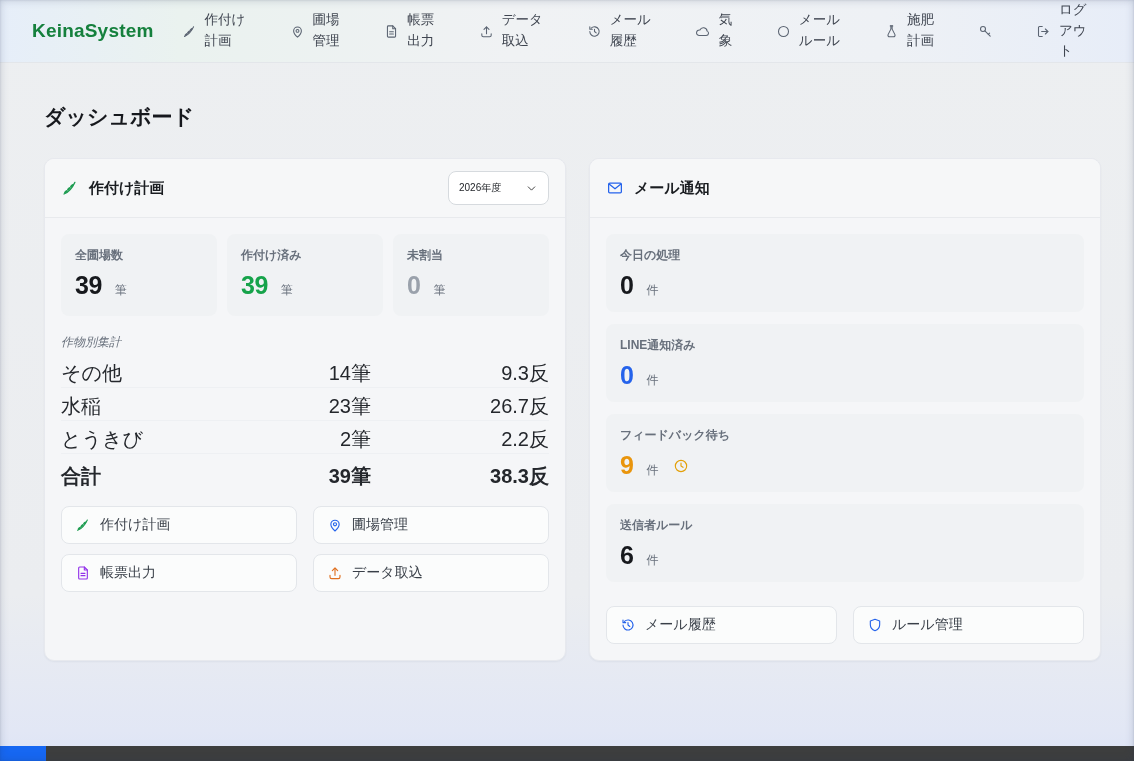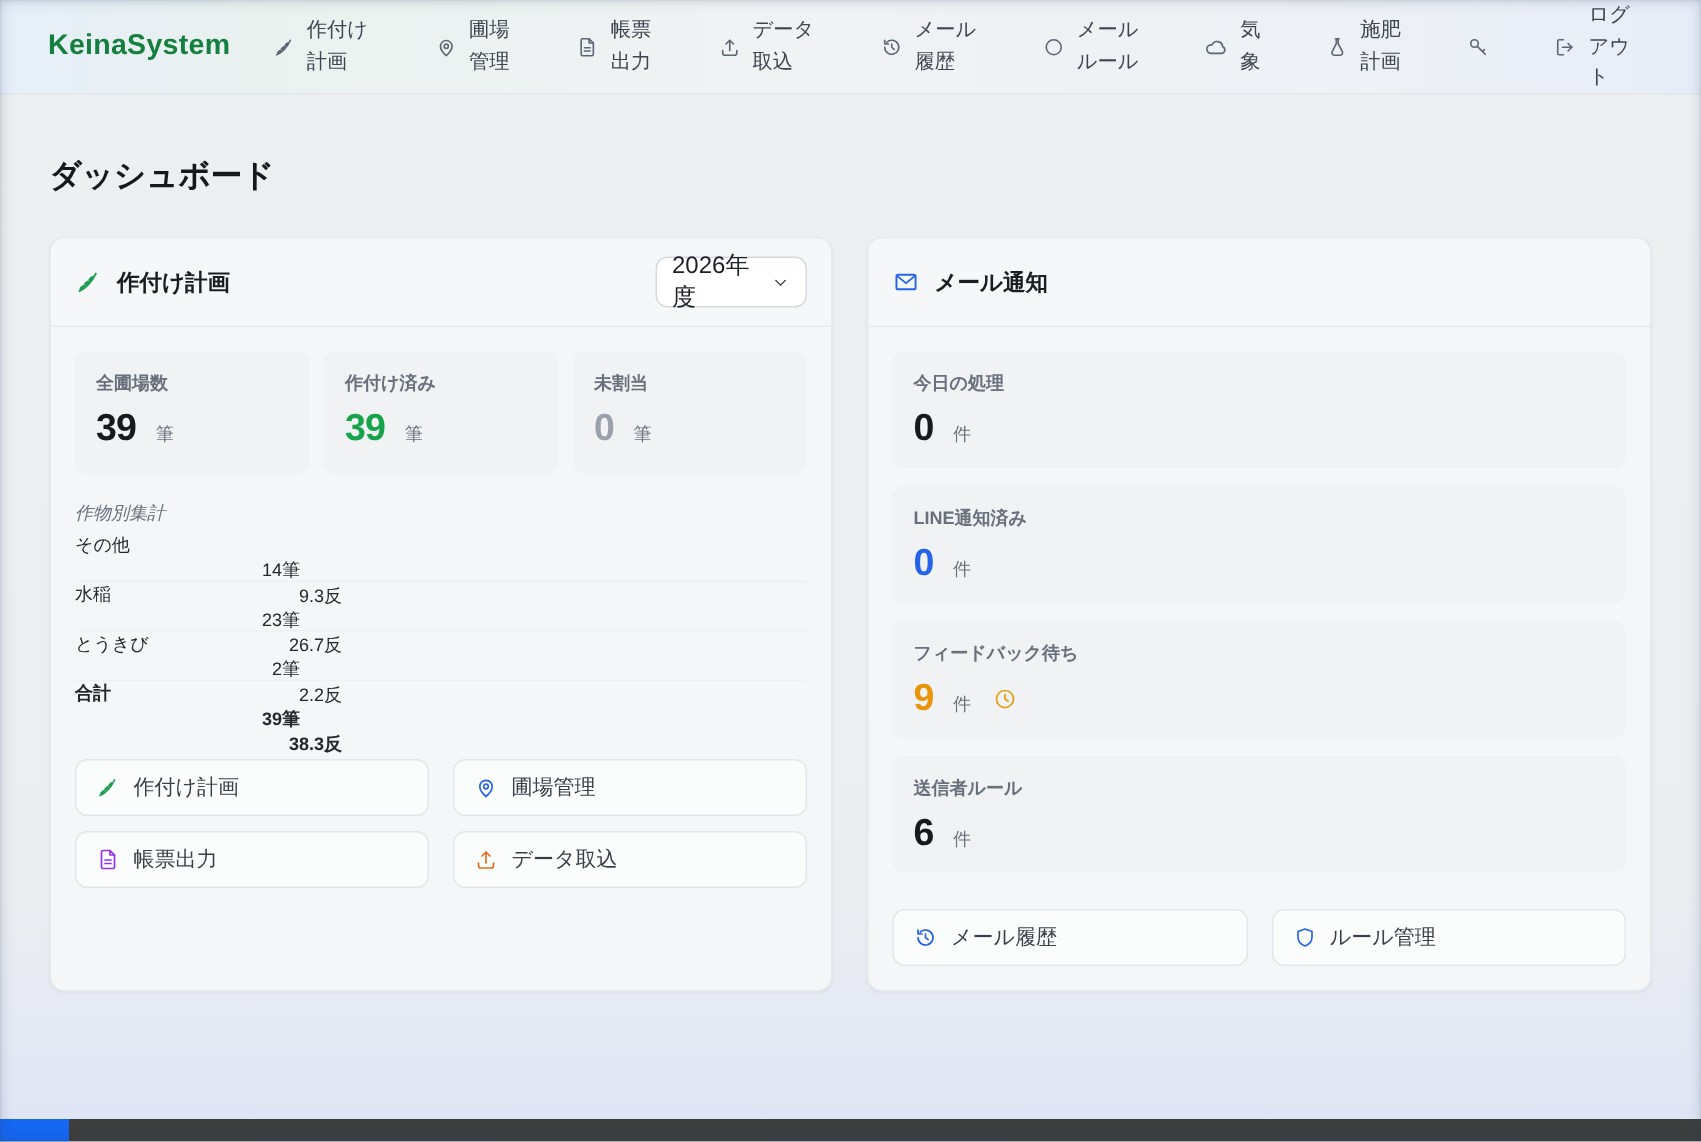--- a/index.html
+++ b/index.html
@@ -31,21 +31,21 @@
   }
   .nav-item .nicon { flex:0 0 auto; width:15px; height:15px; color:#5b6472; display:block; }
   .nav-label { display:block; }
   .w1 { width:1.15em; text-align:center; }
   .w2 { width:2.15em; }
   .w3 { width:3.15em; }
   .nav-item.active { background:#ddefe2; color:#1b9e54; }
   .nav-item.active .nicon { color:#1b9e54; }
   .nav-item.icon-only { padding:0 12px; }
   
-  main { padding:0 33px; }
+  main { padding:0 33px;margin-left:11px; }
   h1.page-title { margin-top:40px; font-size:21px; font-weight:700; color:#16181d; }
   .cards { margin-top:27px; display:grid; grid-template-columns:522px 1fr; gap:23px; }
   .card {
     background:#f5f6f8; border:1px solid #e7e9ee; border-radius:10px;
     min-height:460px; overflow:hidden;
     box-shadow:0 1px 2px rgba(25,35,60,.05);
     display:flex; flex-direction:column;
   }
   .card-header {
     height:59px; flex:0 0 59px; padding:0 16px;
@@ -53,21 +53,21 @@
     background:#f6f7f8; border-bottom:1px solid #e8eaed;
     font-size:15px; font-weight:700; color:#1a1d21;
   }
   .hicon { width:18px; height:18px; display:block; }
   .hicon.green { color:#1f9d52; }
   .hicon.blue { color:#2563eb; }
   .year-select {
     margin-left:auto; width:101px; height:34px;
     background:#ffffff; border:1px solid #d6dade; border-radius:8px;
     display:flex; align-items:center; justify-content:space-between;
-    padding:0 10px; font-size:16px; font-weight:400; color:#1c1f24; cursor:pointer;
+    padding:0 10px; font-size:10px; font-weight:400; color:#1c1f24; cursor:pointer;
   }
   .year-select .chev { width:13px; height:13px; color:#333; }
   .card-body { padding:16px; flex:1; }
   
   .stats-3 { display:grid; grid-template-columns:repeat(3,1fr); gap:10px; }
   .stats-2 { display:grid; grid-template-columns:repeat(1,1fr); gap:12px; }
   .stat-box { background:#f0f2f4; border-radius:8px; padding:13px 14px; height:82px; }
   .stats-2 .stat-box { height:78px; }
   .stat-label { font-size:12px; color:#68707c;font-weight:bold; }
   .stat-line { margin-top:7px; display:flex; align-items:baseline; gap:13px; }
@@ -75,22 +75,22 @@
   .stat-num.green { color:#16a34a; }
   .stat-num.gray  { color:#9aa1ab; }
   .stat-num.blue  { color:#2563eb; }
   .stat-num.amber { color:#e9950c; }
   .stat-unit { font-size:12px; color:#68707c; }
   .stat-clock { width:16px; height:16px; color:#e3a008; align-self:center; margin-left:2px; }
   
   .summary-label { margin-top:18px; font-size:12px; color:#68707c;font-style:italic; }
   .crop-table { margin-top:4px; }
   .crop-row {
-    display:flex; align-items:flex-start; height:33px;
-    border-bottom:1px solid #eef0f3; font-size:12px; color:#24272c;flex-direction:column;
+    display:flex; align-items:flex-end; height:33px;
+    border-bottom:1px solid #eef0f3; font-size:20px; color:#24272c;
   }
   .crop-row .c-name { flex:1; }
   .crop-row .c-count { width:150px; text-align:right; }
   .crop-row .c-area { width:178px; text-align:right; }
   .crop-row.total { font-weight:700; height:36px; border-bottom:none; }
   
   .btn-grid { margin-top:16px; display:grid; grid-template-columns:1fr 1fr; gap:10px 16px; }
   .btn-grid.mail { margin-top:24px; }
   .action-btn {
     height:38px; display:flex; align-items:center; gap:9px; padding:0 13px;
@@ -153,29 +153,29 @@
     <a class="nav-item">
       <svg class="nicon" viewBox="0 0 24 24">
           <path d="M4.5 12a7.5 7.5 0 1 0 2.2-5.3"></path>
           <path d="M4.5 4.5v4h4"></path>
           <path d="M12 8.5V12l2.7 2.2"></path>
         </svg>
       <span class="nav-label w3">メール履歴</span>
     </a>
     <a class="nav-item">
       <svg class="nicon" viewBox="0 0 24 24">
+          <path d="M7 18.5a4.5 4.5 0 1 1 .9-8.9A6 6 0 0 1 19.4 11.4 3.7 3.7 0 0 1 18 18.5z"></path>
+        </svg>
+      <span class="nav-label w1">気象</span>
+    </a>
+    <a class="nav-item">
+      <svg class="nicon" viewBox="0 0 24 24">
           <circle cx="12" cy="12" r="8"></circle>
         </svg>
       <span class="nav-label w3">メールルール</span>
-    </a>
-    <a class="nav-item">
-      <svg class="nicon" viewBox="0 0 24 24">
-          <path d="M7 18.5a4.5 4.5 0 1 1 .9-8.9A6 6 0 0 1 19.4 11.4 3.7 3.7 0 0 1 18 18.5z"></path>
-        </svg>
-      <span class="nav-label w1">気象</span>
     </a>
     <a class="nav-item">
       <svg class="nicon" viewBox="0 0 24 24">
           <path d="M10 3h4"></path>
           <path d="M11 3v5.2L6.5 17a2.5 2.5 0 0 0 2.3 3.5h6.4a2.5 2.5 0 0 0 2.3-3.5L13 8.2V3"></path>
         </svg>
       <span class="nav-label w2">施肥計画</span>
     </a>
     <a class="nav-item icon-only">
       <svg class="nicon" viewBox="0 0 24 24">

